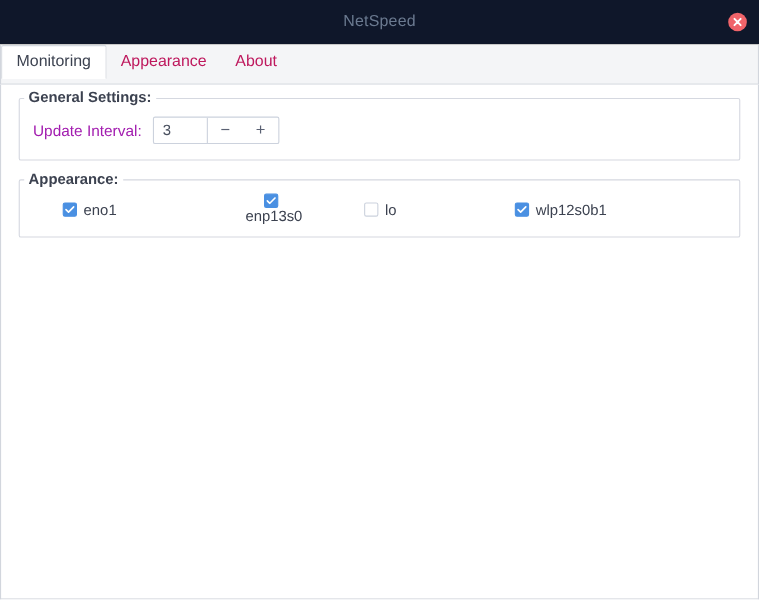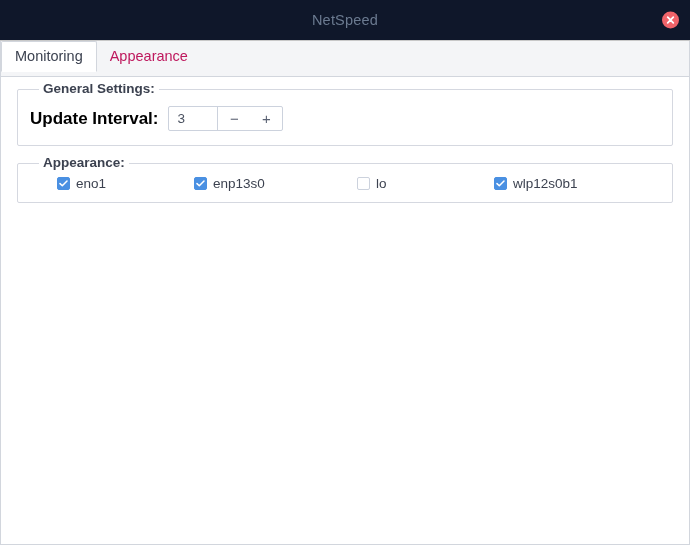--- a/index.html
+++ b/index.html
@@ -120,43 +120,43 @@
   .groupbox {
     position: relative;
     border: 1px solid #d5d8e0;
     border-radius: 2px;
     margin-bottom: 17px;
     box-sizing: border-box;
   }
   .group-title {
     position: absolute;
     top: -9px;
-    left: 21px;
+    left: 4px;
     background: #ffffff;
     padding: 0 4px;
     font-size: 13.5px;
     font-weight: bold;
     color: #3c4250;
     user-select: none;
     white-space: nowrap;
   }
   .group-body {
     padding: 16px 12px 14px 12px;
     display: flex;
     align-items: center;
   }
   .group-body.interfaces {
     padding: 12px 12px 11px 12px;
   }
 
   
   .field-label {
-    font-size: 17px;
-    font-weight: bold;
-    color: #000000;
+    font-size: 14px;
+    font-weight: normal;
+    color: #a21caf;
     margin-right: 10px;
     user-select: none;
     white-space: nowrap;
   }
   .spinbox {
     display: flex;
     align-items: stretch;
     height: 25px;
     border: 1px solid #ccd2dd;
     border-radius: 2px;
@@ -202,22 +202,22 @@
   }
   .iface-item {
     display: flex;
     align-items: center;
     cursor: pointer;
     user-select: none;
     white-space: nowrap;
     padding-left: 27px;
   }
   .iface-item.c0 { width: 110px; }
-  .iface-item.c1 { width: 110px; }
-  .iface-item.c2 { width: 110px; margin-left: 26px; }
+  .iface-item.c1 { width: 110px; flex-direction: column; }
+  .iface-item.c2 { width: 110px; }
   .cb {
     width: 13px;
     height: 13px;
     border-radius: 2px;
     box-sizing: border-box;
     display: flex;
     align-items: center;
     justify-content: center;
     margin-right: 6px;
     flex: 0 0 auto;
@@ -249,20 +249,23 @@
       </svg>
     </div>
   </div>
 
   <div class="tabstrip">
     <div class="tab active">
       <span>Monitoring</span>
     </div>
     <div class="tab">
       <span>Appearance</span>
+    </div>
+    <div class="tab">
+      <span>About</span>
     </div>
   </div>
 
   <div class="content">
 
     <div class="groupbox">
       <div class="group-title">General Settings:</div>
       <div class="group-body">
         <span class="field-label">Update Interval:</span>
         <div class="spinbox">

